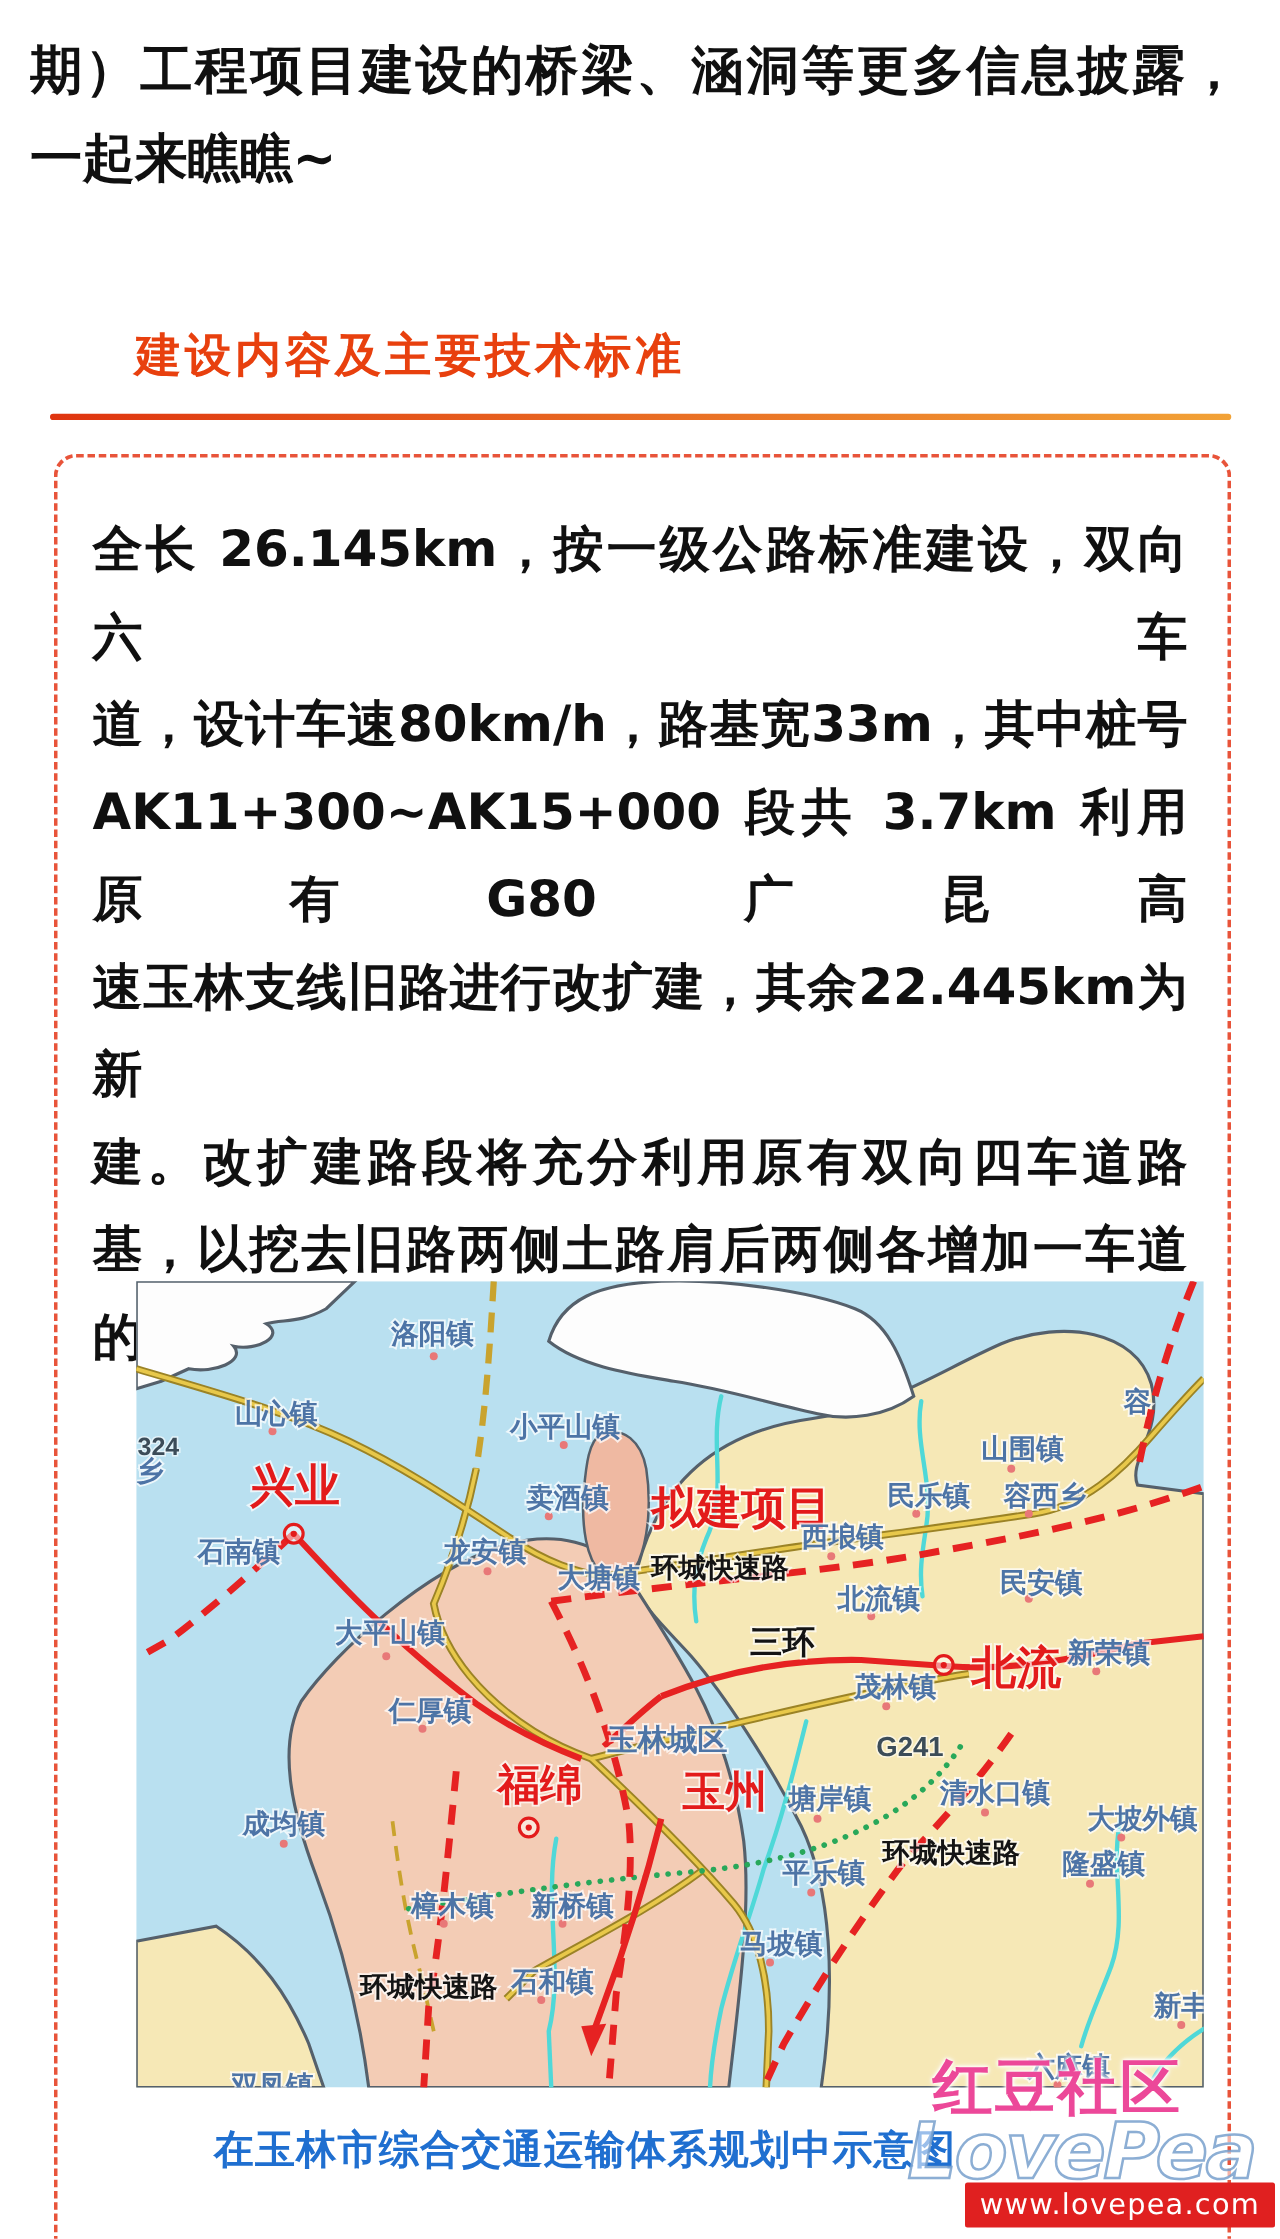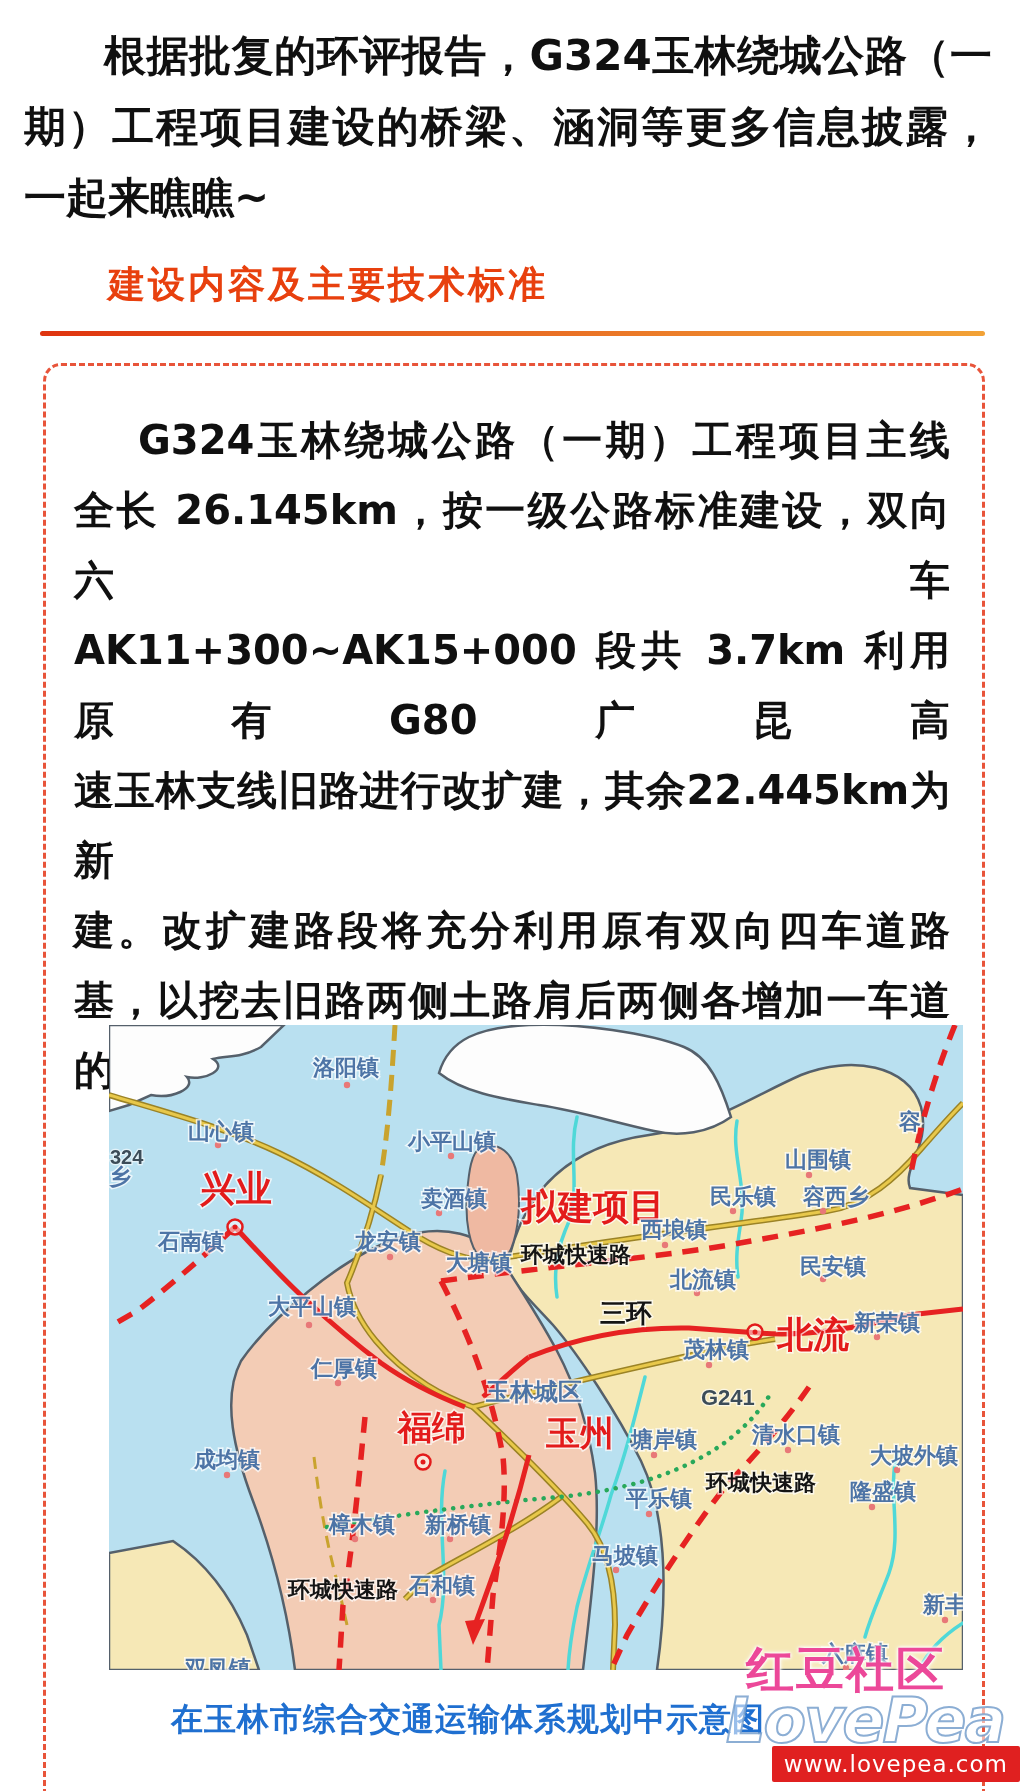--- a/index.html
+++ b/index.html
@@ -42,32 +42,31 @@
            letter-spacing:2px;text-shadow:0 0 3px #fff,0 0 3px #fff,0 0 5px #fff;}
   .wm-logo{position:absolute;left:0px;top:46px;font-size:62px;font-style:italic;font-weight:bold;
            color:rgba(255,255,255,.55);-webkit-text-stroke:2px rgba(120,160,205,.85);letter-spacing:-2px;}
   .wm-url{position:absolute;right:4px;bottom:8px;background:#e02020;color:#fff;font-size:23px;
           font-weight:normal;padding:5px 12px;border-radius:2px;letter-spacing:1px;}
 </style>
 </head>
 <body>
 
 <div class="intro" id="intro-lines">
-    <div class="line jl ind1">根据批复的环评报告，G324玉林绕城公路（一</div>
     <div class="line jl">期）工程项目建设的桥梁、涵洞等更多信息披露，</div>
     <div class="line nj">一起来瞧瞧~</div>
   </div>
 
 <div class="heading" style="color: rgb(232, 64, 14);">建设内容及主要技术标准</div>
 <div class="rule" style="background: linear-gradient(90deg, rgb(223, 52, 15), rgb(242, 162, 54));"></div>
 
 <div class="infobox" style="border-color: rgb(232, 84, 58);"></div>
 <div class="infobox-lines" id="infobox-lines">
-    <div class="line jl ind2">G324玉林绕城公路（一期）工程项目主线</div>
     <div class="line jl">全长 26.145km，按一级公路标准建设，双向六车</div>
+    <div class="line jl">道，设计车速80km/h，路基宽33m，其中桩号</div>
     <div class="line jl">AK11+300~AK15+000 段共 3.7km 利用原有G80广昆高</div>
     <div class="line jl">速玉林支线旧路进行改扩建，其余22.445km为新</div>
     <div class="line jl">建。改扩建路段将充分利用原有双向四车道路</div>
     <div class="line jl">基，以挖去旧路两侧土路肩后两侧各增加一车道</div>
     <div class="line nj">的形式进行扩建。</div>
   </div>
 
 <div class="map">
 <svg width="854" height="645" viewBox="0 0 854 645">
 

